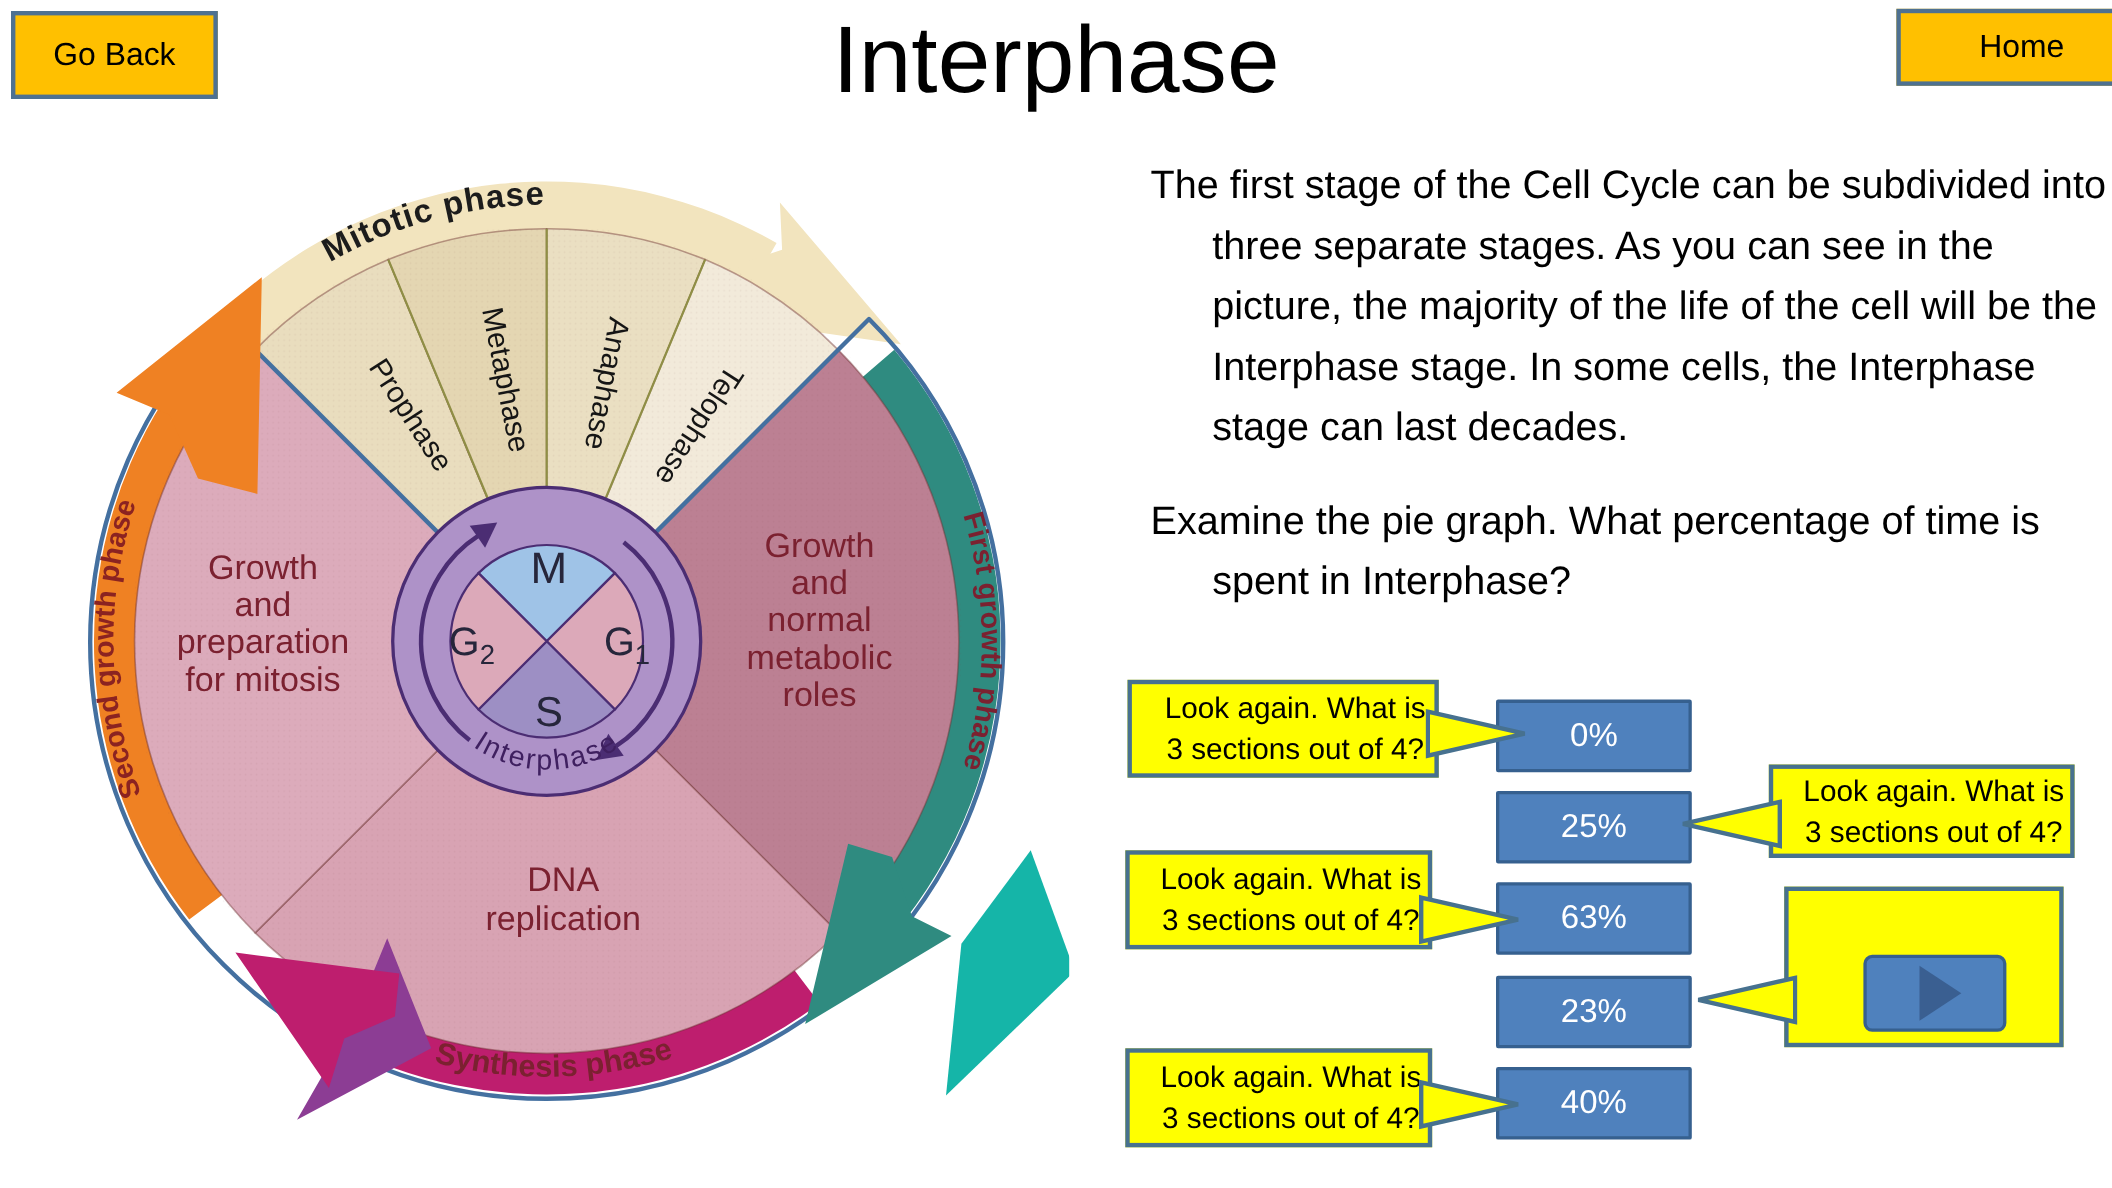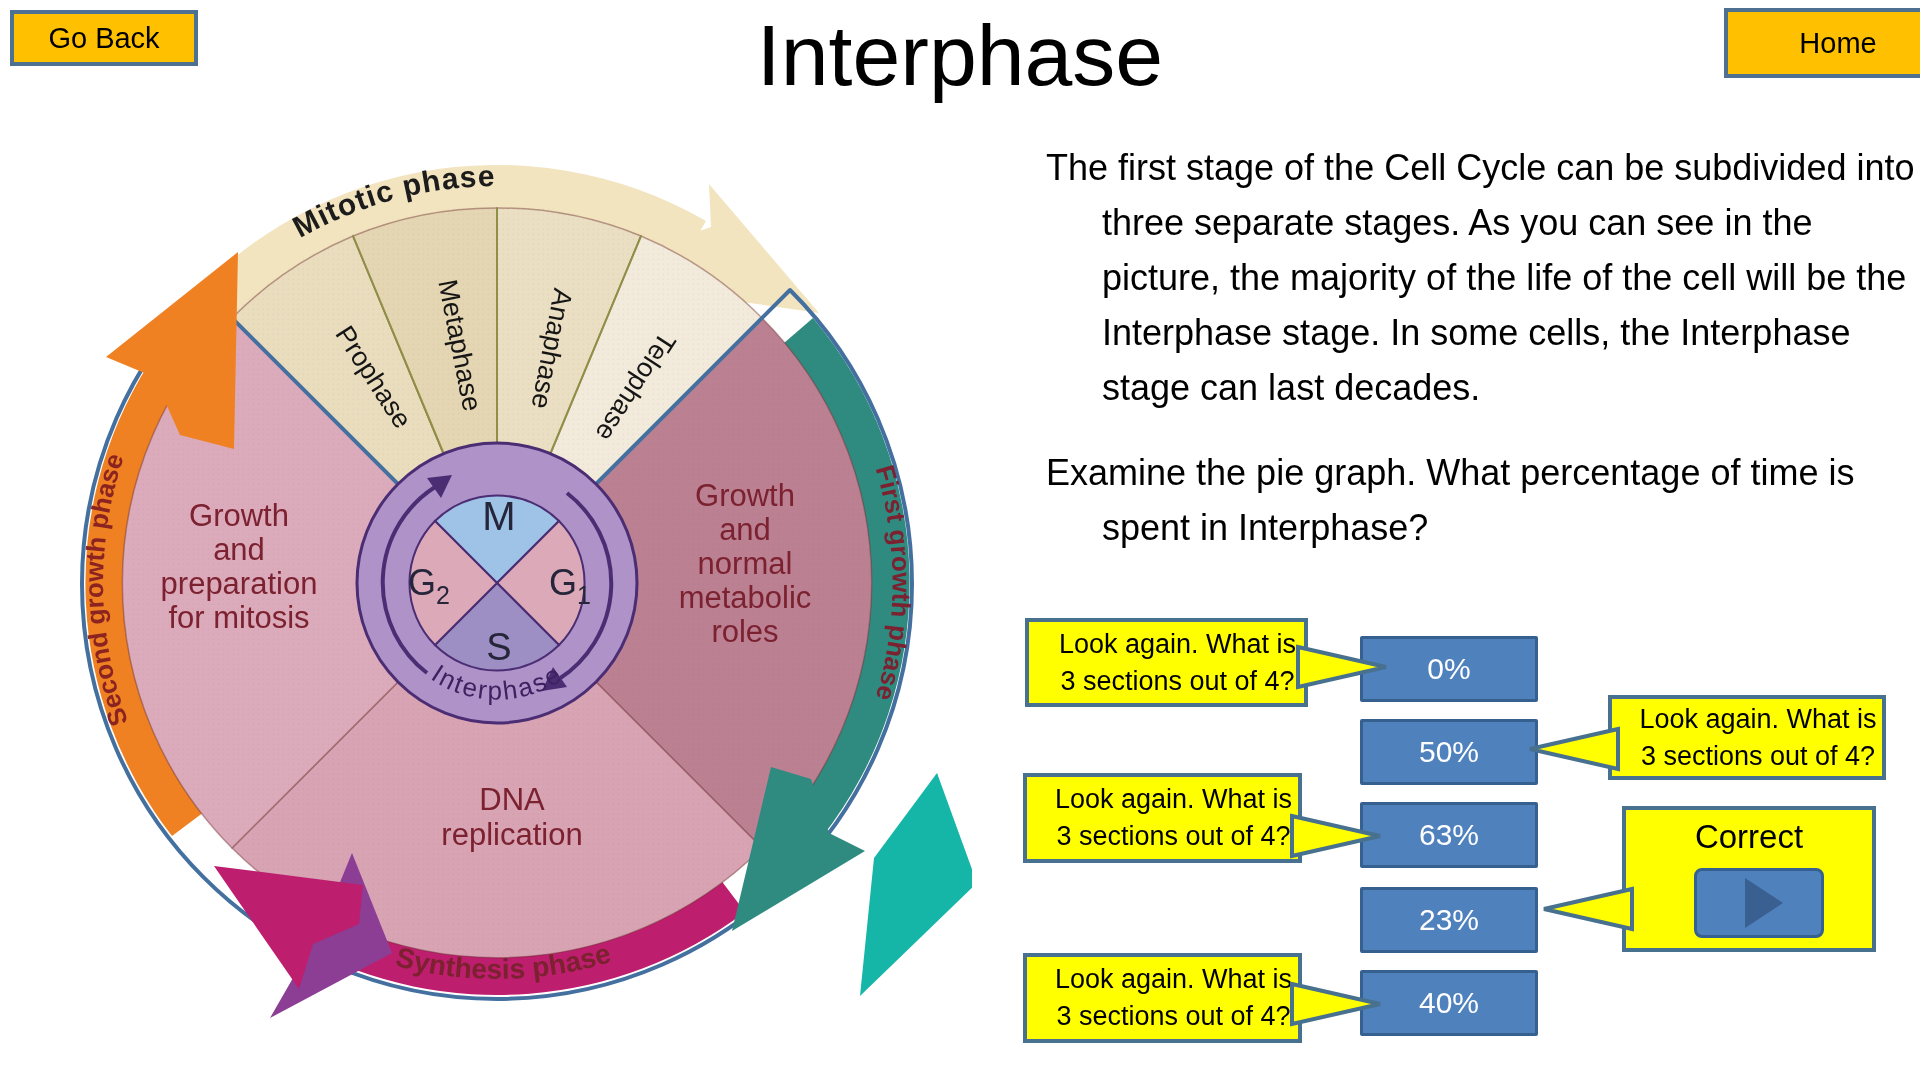--- a/index.html
+++ b/index.html
@@ -5,21 +5,21 @@
   html,body { margin:0; padding:0; }
   body {
     width:1920px; height:1080px; position:relative; overflow:hidden;
     background:#ffffff; font-family:"Liberation Sans", sans-serif; color:#000;
   }
   .nav-btn {
     position:absolute; display:flex; align-items:center; justify-content:center;
     background:#FFC000; border:4px solid #4E7191; box-sizing:border-box;
     color:#000; font-size:29px; cursor:pointer;
   }
-  #goBackBtn { left:10px; top:10px; width:188px; height:56px; }
+  #goBackBtn { left:10px; top:10px; width:188px; height:80px; }
   #homeBtn  { left:1724px; top:8px; width:228px; height:70px; }
   .slide-title {
     position:absolute; top:6px; left:50%; transform:translateX(-50%);
     font-size:86px; white-space:nowrap; color:#000;
   }
   .text-col {
     position:absolute; left:1046px; top:140px; width:880px;
     font-size:36px; line-height:55px; color:#000;
   }
   .text-col p { margin:0 0 30px 0; padding-left:56px; text-indent:-56px; }
@@ -168,21 +168,21 @@
   </g>
 
   <text x="477" y="442" font-size="40" fill="#26263B" text-anchor="middle">M</text>
   <text x="407" y="507" font-size="36" fill="#26263B" text-anchor="middle"><tspan>G</tspan><tspan dy="9" font-size="25">2</tspan></text>
   <text x="548" y="507" font-size="36" fill="#26263B" text-anchor="middle"><tspan>G</tspan><tspan dy="9" font-size="25">1</tspan></text>
   <text x="477" y="572" font-size="38" fill="#26263B" text-anchor="middle">S</text>
 </svg>
 </div>
 
 <div class="answer-btn" style="top:636px">0%</div>
-<div class="answer-btn" style="top:719px">50%</div>
+<div class="answer-btn" style="top:719px">25%</div>
 <div class="answer-btn" style="top:802px">63%</div>
 <div class="answer-btn" style="top:887px">23%</div>
 <div class="answer-btn" style="top:970px">40%</div>
 
 <div class="callout" style="left:1025px; top:618px; width:283px; height:89px">
   <span>Look again. What is</span>
   <span>3 sections out of 4?</span>
   <svg class="tail" style="right:-84px; top:21px" width="92" height="48">
     <polygon points="2,4 90,24 2,44" fill="#FFFF00" stroke="#47718F" stroke-width="4"></polygon>
   </svg>
@@ -206,20 +206,19 @@
 
 <div class="callout" style="left:1023px; top:953px; width:279px; height:90px">
   <span>Look again. What is</span>
   <span>3 sections out of 4?</span>
   <svg class="tail" style="right:-84px; top:23px" width="92" height="48">
     <polygon points="2,4 90,24 2,44" fill="#FFFF00" stroke="#47718F" stroke-width="4"></polygon>
   </svg>
 </div>
 
 <div class="correct-box">
-  <div class="correct-label">Correct</div>
   <div class="play-btn">
     <div class="play-tri"></div>
   </div>
   <svg class="tail" style="left:-84px; top:75px" width="92" height="48">
     <polygon points="90,4 2,24 90,44" fill="#FFFF00" stroke="#47718F" stroke-width="4"></polygon>
   </svg>
 </div>
 
 </body></html>

